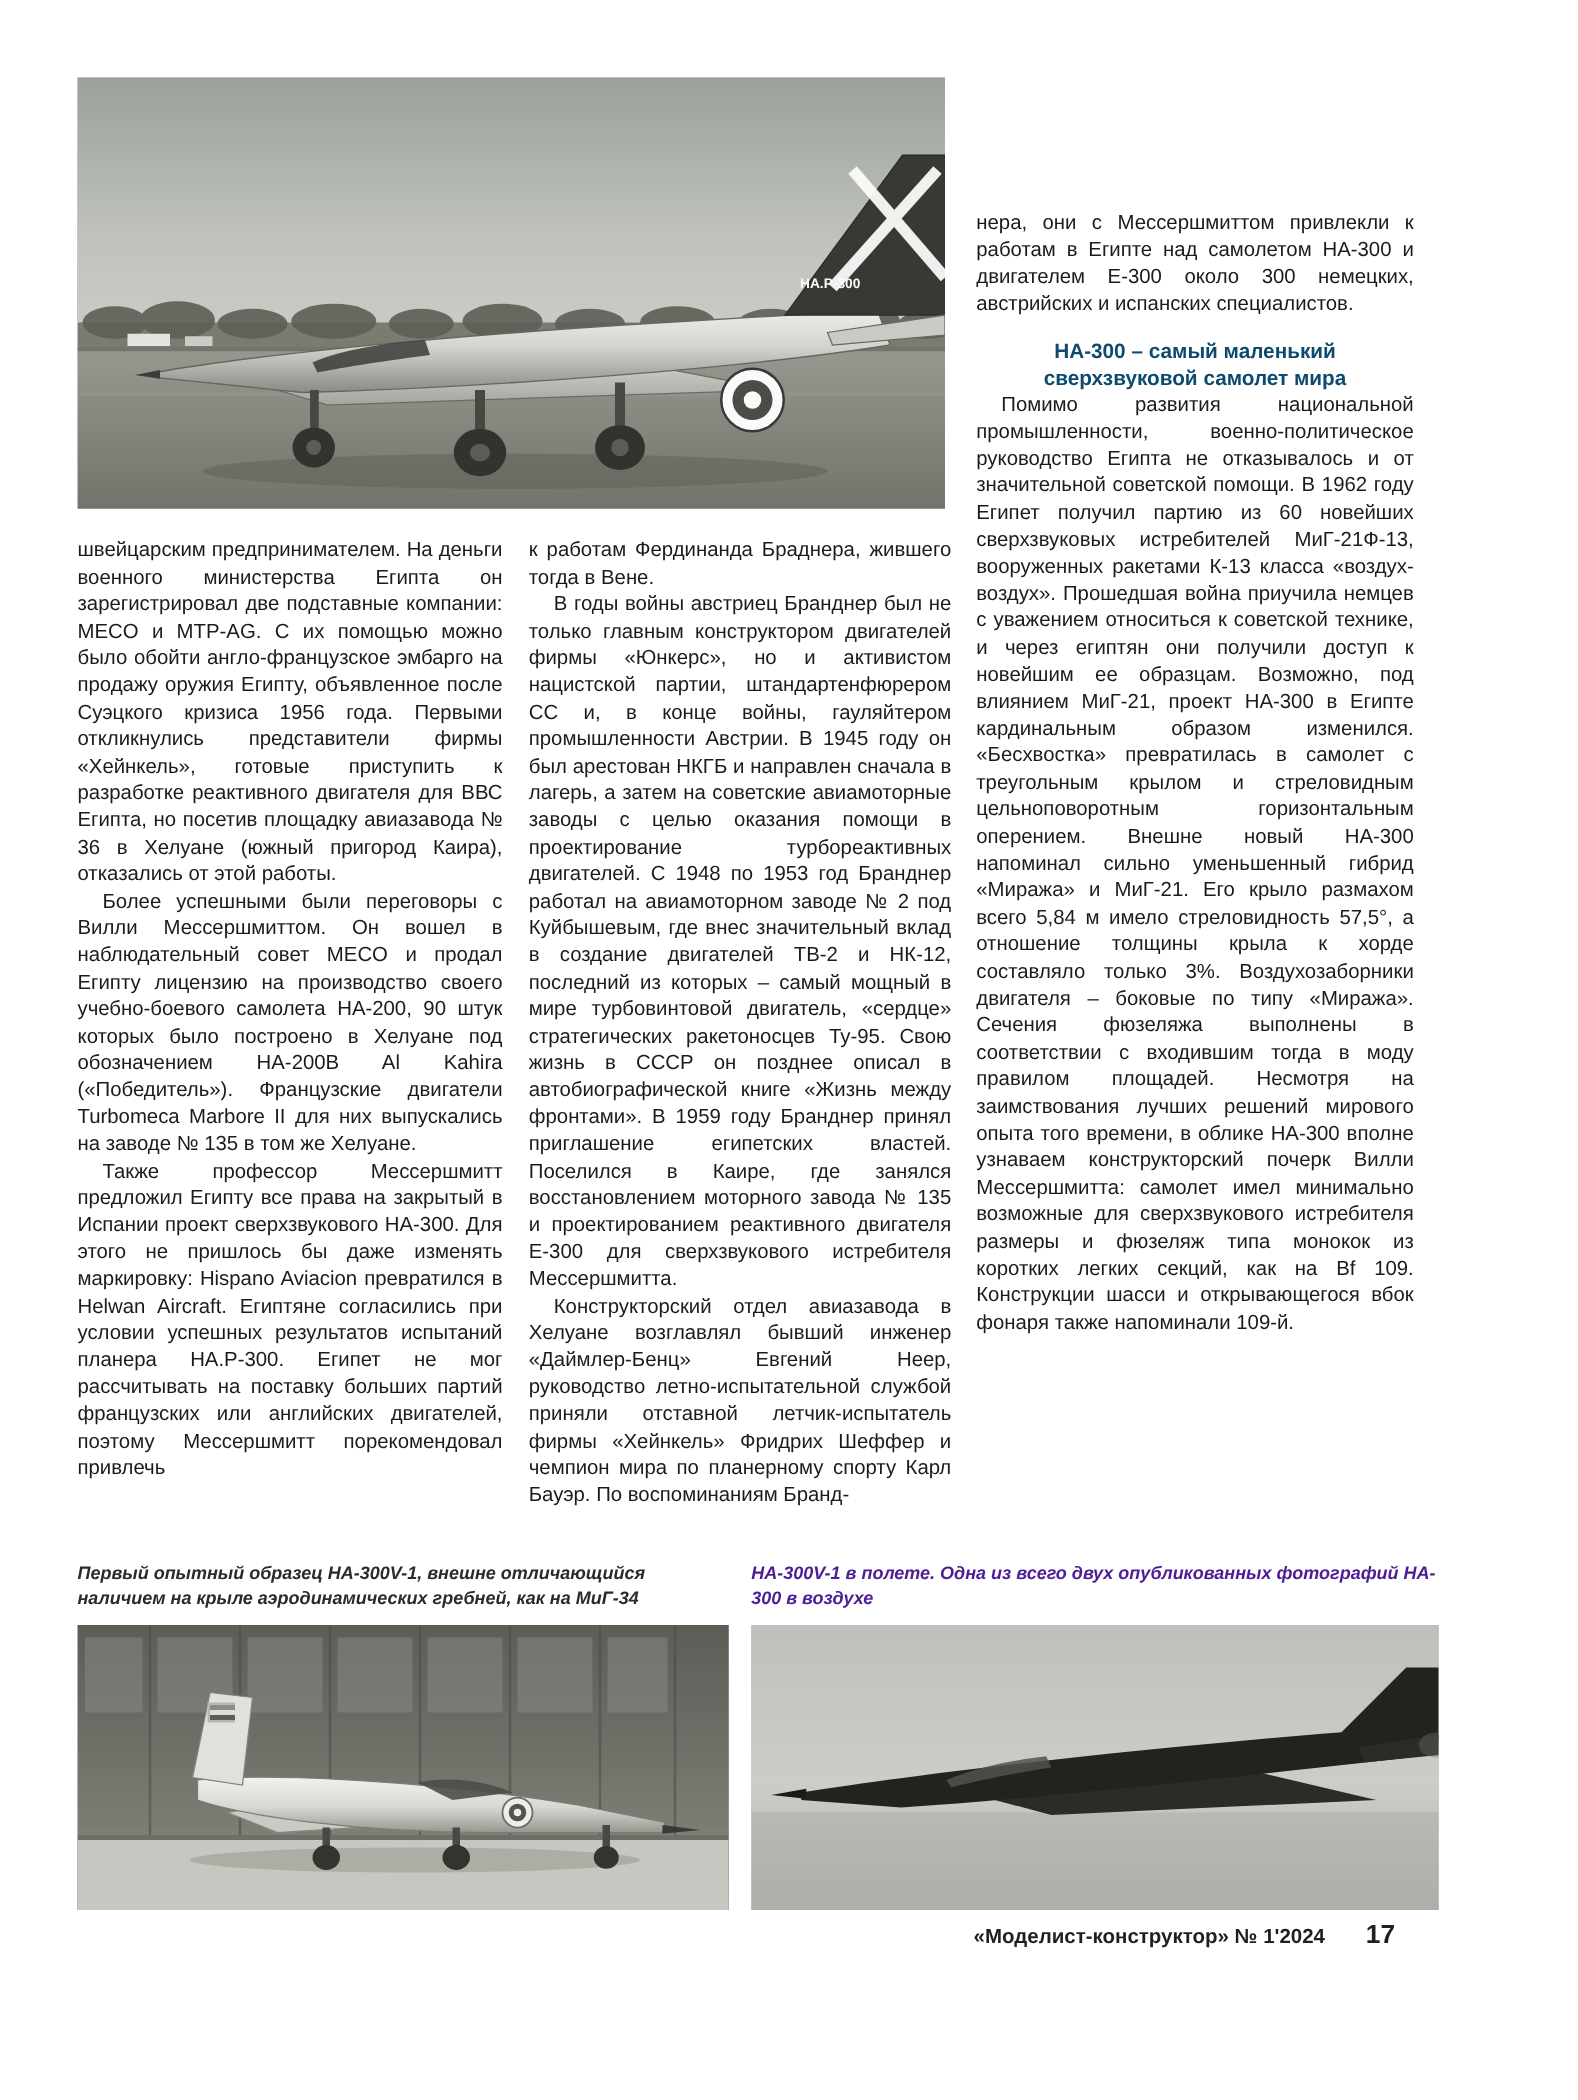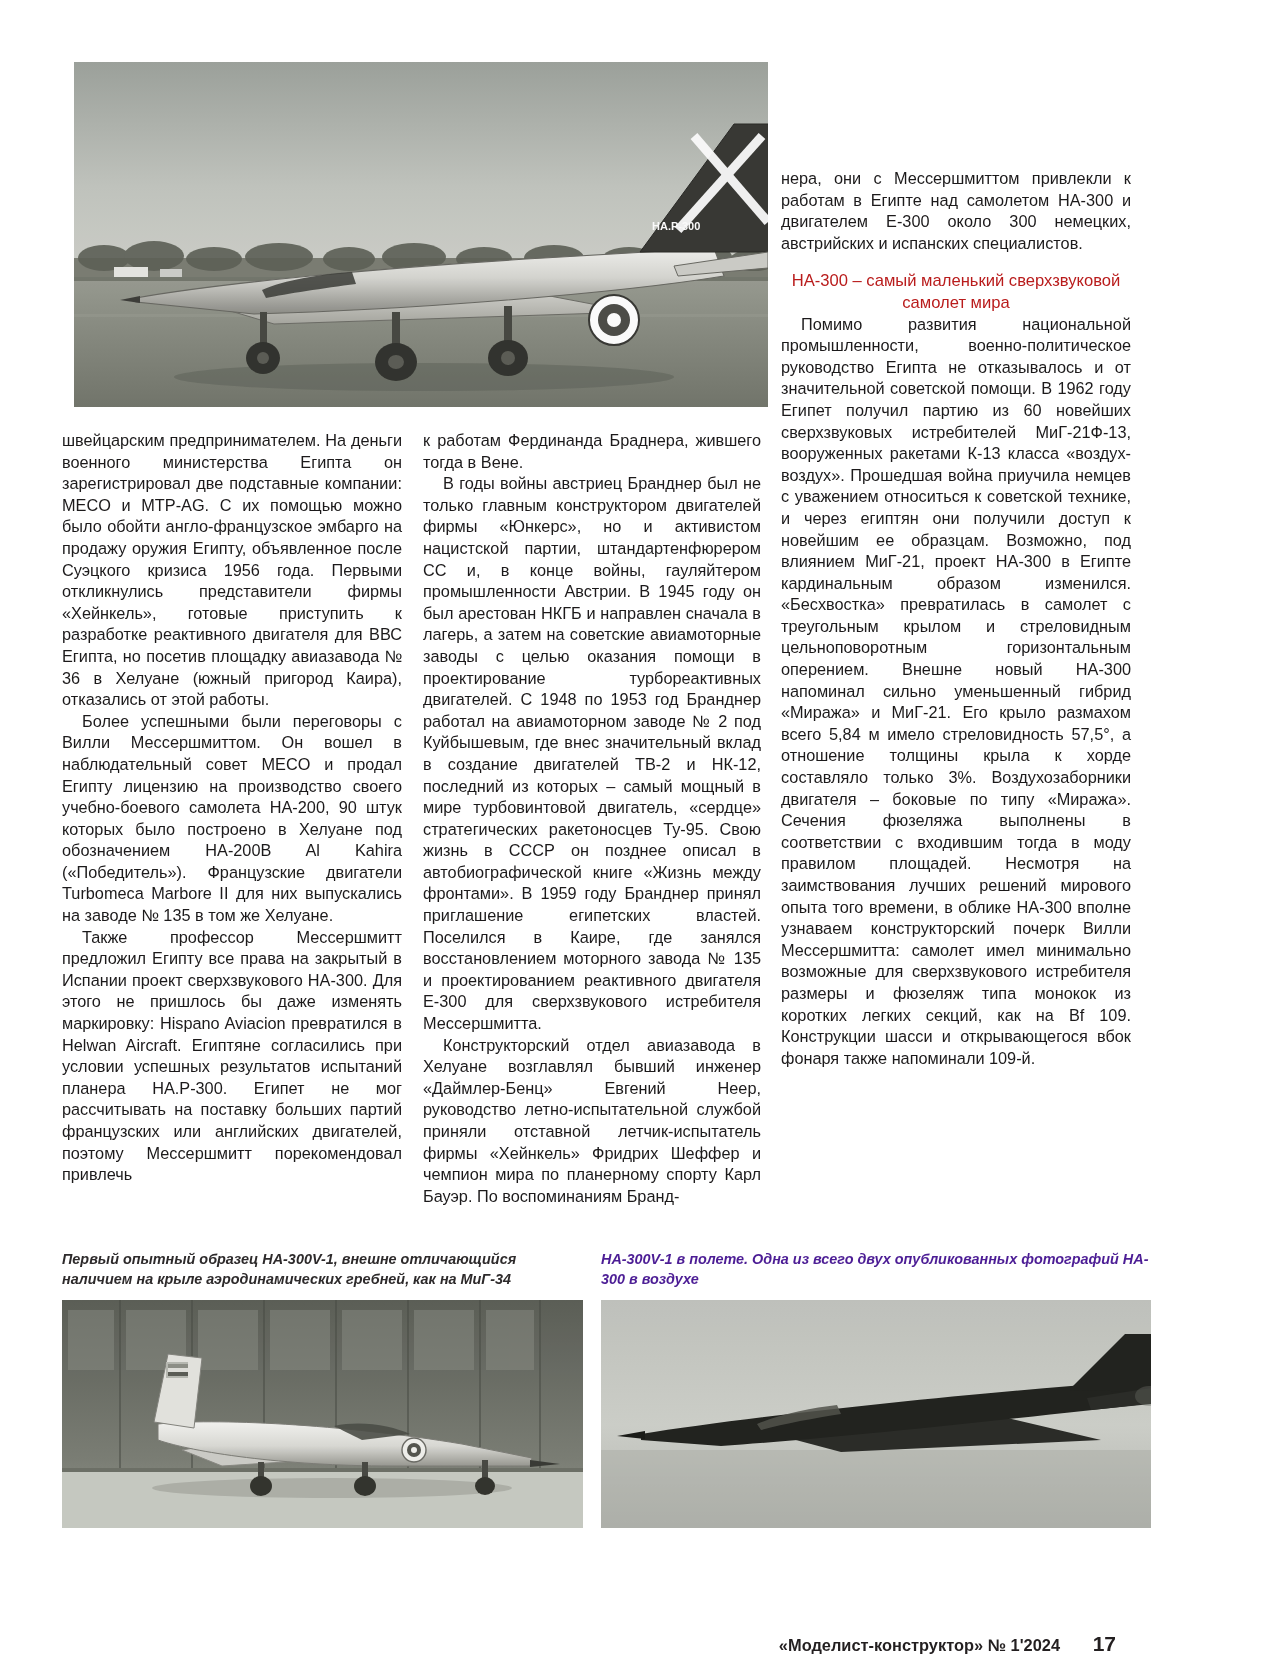--- a/index.html
+++ b/index.html
@@ -12,21 +12,21 @@
   }
   .page{
     position:absolute;
     left:0;top:0;
     width:1262px;height:1680px;
   }
 
   
   .hero-photo{
     position:absolute;
-    left:74px;top:62px;
+    left:62px;top:62px;
     width:694px;height:345px;
     overflow:hidden;
     background:#8d8f8a;
   }
   .hero-photo svg{display:block;width:100%;height:100%;}
 
   
   .hero-caption{
     position:absolute;
     left:781px;top:63px;
@@ -65,23 +65,23 @@
     hyphens:manual;
     color:#1c1a1b;
   }
   p.body + p.body{ text-indent:20px; }
   p.body.noindent{ text-indent:0; }
 
   h2.subhead{
     margin:16px 0 0 0;
     font-size:16.6px;
     line-height:21.6px;
-    font-weight:normal;
+    font-weight:bold;
     text-align:center;
-    color:#b91c1c;
+    color:#0c4a6e;
   }
   h2.subhead + p.body{ text-indent:20px; margin-top:0; }
 
   
   .cap-left{
     position:absolute;
     left:62px;top:1249px;
     width:520px;
     font-style:italic;font-weight:bold;
     font-size:14.4px;line-height:20.4px;
@@ -107,21 +107,21 @@
     position:absolute;
     left:601px;top:1300px;
     width:550px;height:228px;
     overflow:hidden;background:#b9bbb4;
   }
   .photo-bl svg,.photo-br svg{display:block;width:100%;height:100%;}
 
   
   .footer{
     position:absolute;
-    left:0;top:1636px;
+    left:0;top:1540px;
     width:1178px;height:40px;
   }
   .footer-title{
     position:absolute;
     right:118px;top:0;
     font-size:16.4px;
     font-weight:bold;
     color:#231f20;
     white-space:nowrap;
   }

